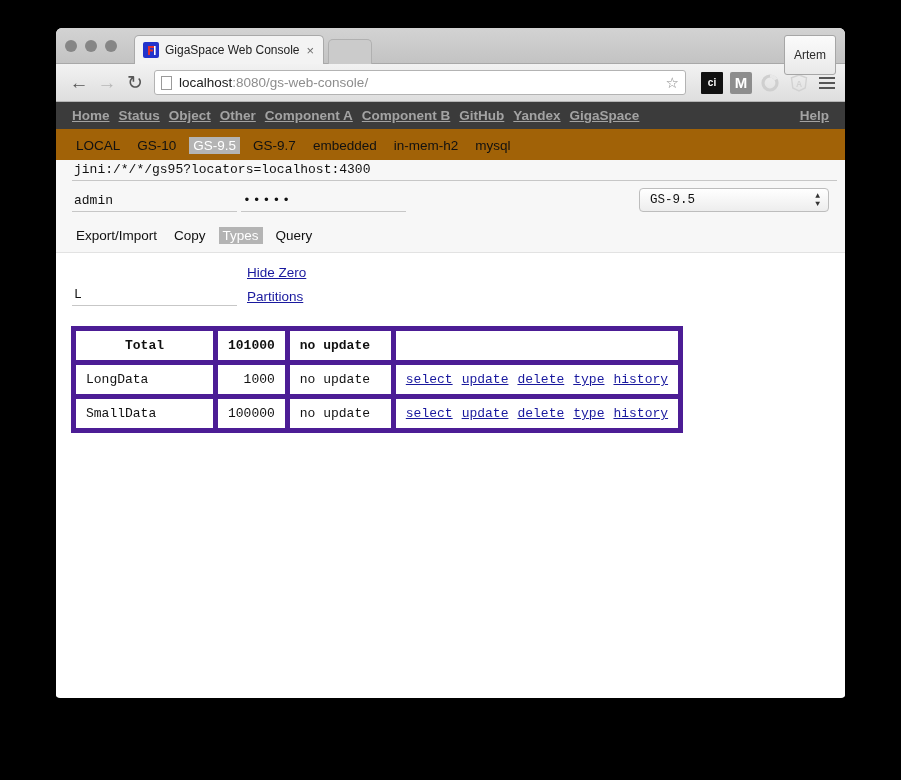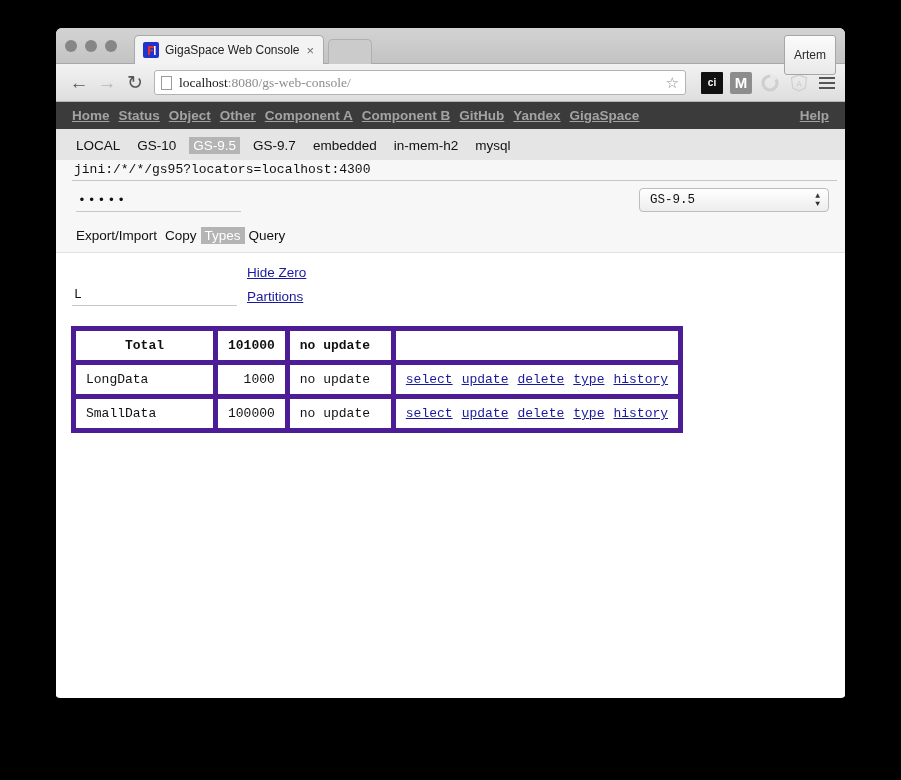--- a/index.html
+++ b/index.html
@@ -104,21 +104,20 @@
   .nav-btn.disabled { color: #b6b6b6; }
   #omnibox {
     flex: 1 1 auto;
     height: 25px;
     margin: 0 8px 0 5px;
     background: #ffffff;
     border: 1px solid #b3b3b3;
     border-radius: 3px;
     display: flex; align-items: center;
     padding: 0 6px;
-    font-family: Liberation Serif, serif;
   }
   .page-icon {
     width: 11px; height: 14px;
     border: 1px solid #9a9a9a;
     background: #fff;
     margin-right: 7px;
     flex: 0 0 auto;
   }
   #omnibox-url {
     font-size: 13.5px; color: #8d8d8d;
@@ -168,21 +167,21 @@
   }
   #site-nav .spacer { flex: 1 1 auto; }
   #site-nav a.help { margin-right: 0; }
 
   
   #space-row {
     display: flex; align-items: center;
     padding: 8px 22px 6px 16px;
     font-size: 13.5px;
     gap: 9px;
-    background: #e5e5e5;
+    background: #a16207;
   }
   #space-row .space {
     color: #111; padding: 1px 4px; cursor: default; white-space: nowrap;
   }
   #space-row .space.active {
     background: #b4b4b4; color: #ffffff;
   }
 
   
   #conn {
@@ -220,21 +219,21 @@
   #version-select .arrows {
     position: absolute; right: 8px; top: 50%;
     transform: translateY(-50%);
     display: flex; flex-direction: column; gap: 2px;
     line-height: 0;
   }
   #version-select .arrows span { font-size: 8px; color: #333; line-height: 6px; }
 
   
   #view-tabs {
-    display: flex; align-items: center; 
+    display: flex; align-items: center; gap: 9px;
     padding: 7px 16px 8px 16px;
     font-size: 13.5px;
     background: #f7f7f7;
     border-bottom: 1px solid #e2e2e2;
   }
   #view-tabs .vtab { color: #111; padding: 1px 4px; cursor: default; }
   #view-tabs .vtab.active { background: #b4b4b4; color: #ffffff; }
 
   
   #filter-row {
@@ -368,20 +367,21 @@
       <span class="space active">GS-9.5</span>
       <span class="space">GS-9.7</span>
       <span class="space">embedded</span>
       <span class="space">in-mem-h2</span>
       <span class="space">mysql</span>
     </div>
 
     <div id="conn">
       <input id="locator-input" class="uline-input" type="text" value="jini:/*/*/gs95?locators=localhost:4300" style="">
       <div id="cred-row">
+        <input id="user-input" class="uline-input" type="text" value="admin" style="">
         <input id="pass-input" class="uline-input" type="text" value="•••••" style="">
         <div id="version-select">
           <span>GS-9.5</span>
           <span class="arrows">
             <span>▲</span>
             <span>▼</span>
           </span>
         </div>
       </div>
     </div>

